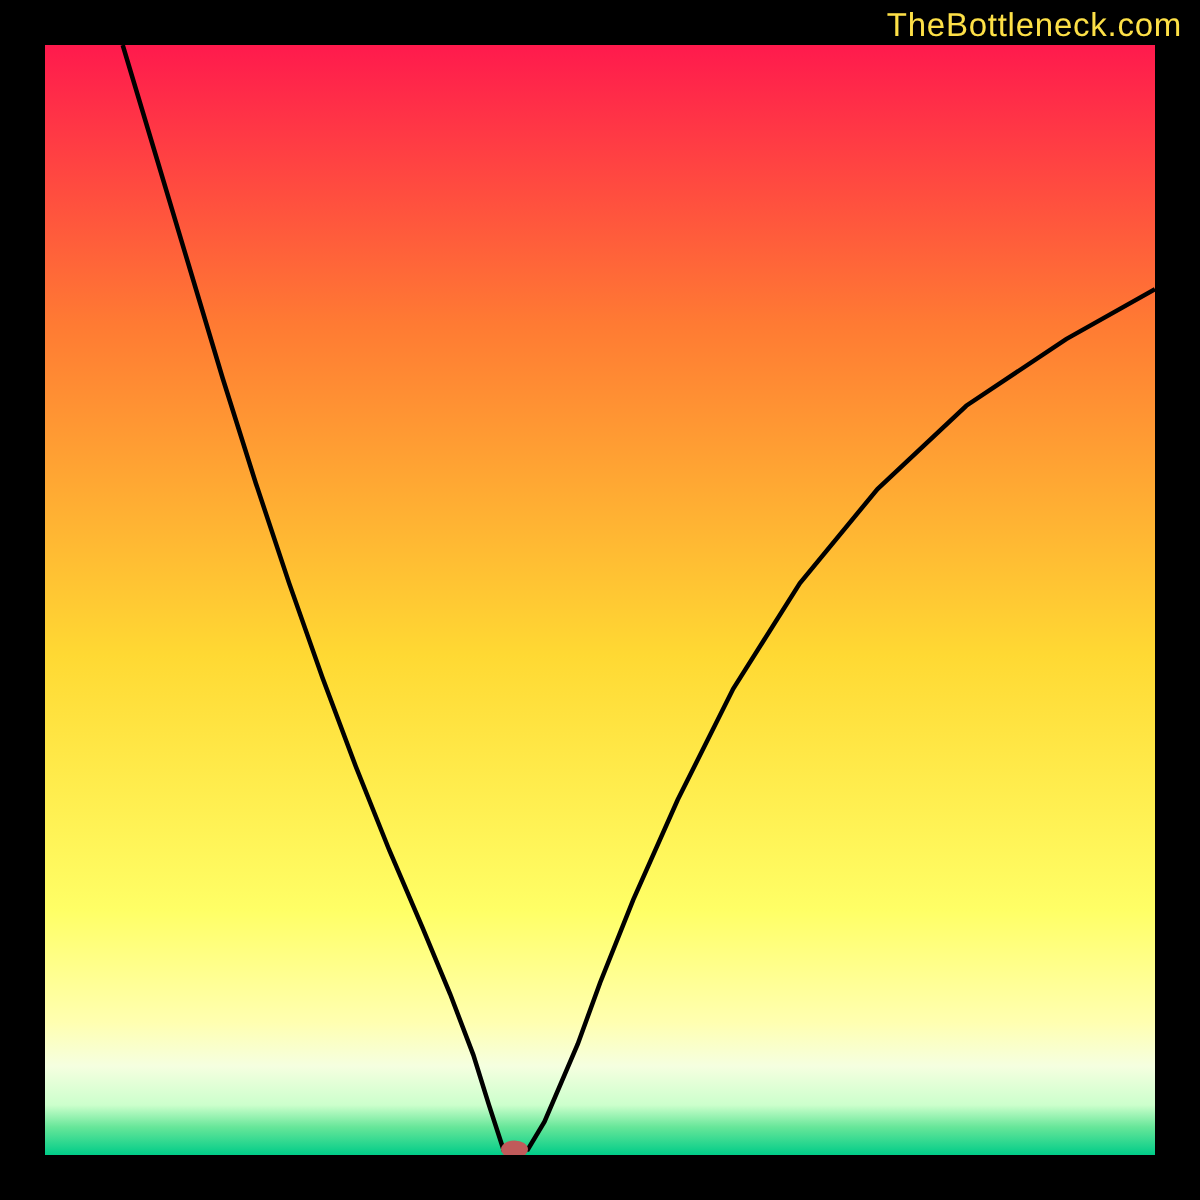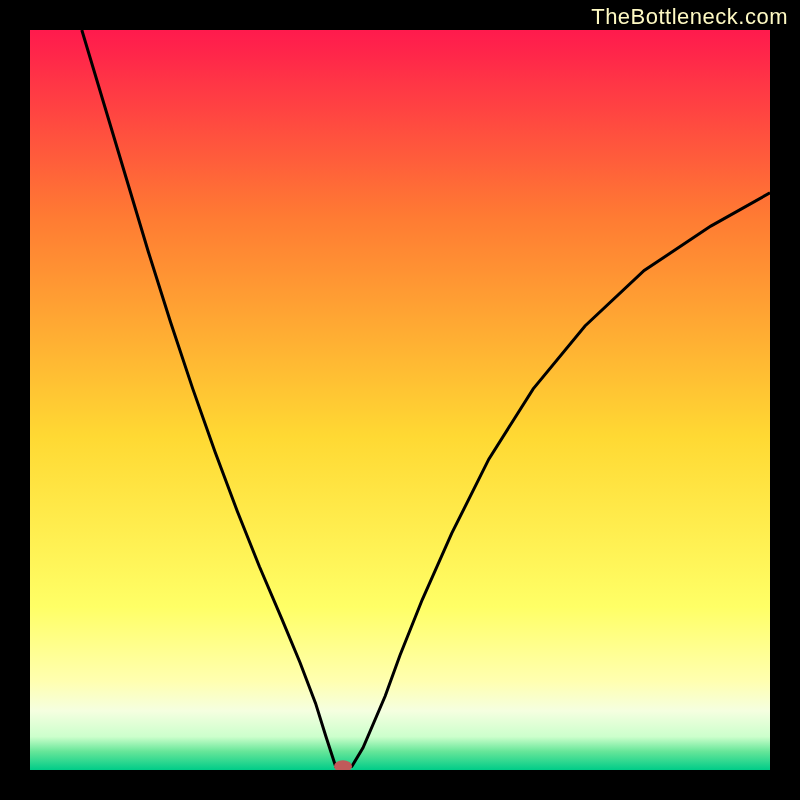--- a/index.html
+++ b/index.html
@@ -15,21 +15,21 @@
     top: 0;
     left: 0;
     width: 800px;
     height: 800px;
     background: #000;
   }
   .watermark {
     position: absolute;
     top: 4px;
     right: 12px;
-    color: #fef9c3;
+    color: #fde047;
     font-size: 22px;
     font-weight: 400;
     letter-spacing: 0.5px;
     z-index: 10;
   }
   .plot {
     position: absolute;
     top: 30px;
     left: 30px;
     width: 740px;

